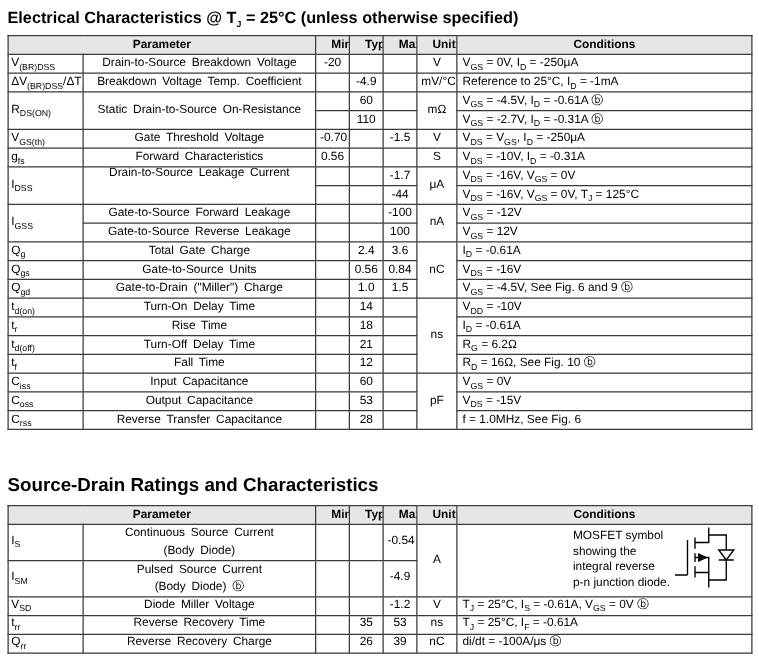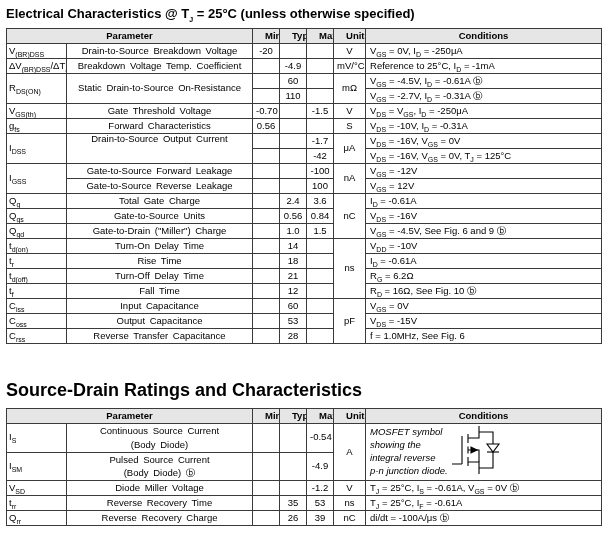--- a/index.html
+++ b/index.html
@@ -4,36 +4,36 @@
 <style>
   html,body{margin:0;padding:0;background:#fff;}
   .page{
     width:607px;height:533px;box-sizing:border-box;
     padding:5px 6px;background:#fff;color:#000;
     font-family:"Liberation Sans","DejaVu Sans",sans-serif;
     overflow:hidden;
   }
   .title{font-weight:bold;color:#000;}
   .title-elec{font-size:13px;margin:1px 0 7px 0;}
-  .title-sd{font-size:18px;margin:36px 0 7px 0;}
+  .title-sd{font-size:15px;margin:36px 0 7px 0;}
   table.ds{border-collapse:collapse;table-layout:fixed;width:595px;font-size:9.5px;}
   .ds th,.ds td{
     border:1px solid var(--border,#3a3a3a);
     padding:0 3px;height:14px;line-height:1.15;
     vertical-align:middle;overflow:hidden;white-space:nowrap;
   }
   .ds th{background:var(--header-bg,#e6e6e6);font-weight:bold;text-align:center;padding:0 12px;}
   .ds td.sym{text-align:left;padding-left:2px;}
   .ds td.desc{text-align:center;word-spacing:2px;}
   .ds td.num{text-align:center;}
   .ds td.unit{text-align:center;}
   .ds td.cond{text-align:left;padding-left:4px;}
   .ds td.multi{line-height:1.45;}
   sub{font-size:7px;line-height:0;}
-  .condwrap{display:flex;align-items:center;justify-content:flex-start;padding-right:4px;font-style:italic;}
+  .condwrap{display:flex;align-items:center;justify-content:flex-end;padding-right:4px;}
   .condtext{line-height:1.35;}
 </style>
 </head>
 <body>
 
 <div class="page">
 
   <div class="title title-elec">Electrical Characteristics @ T<sub>J</sub> = 25°C (unless otherwise specified)</div>
 
   <table class="ds">
@@ -101,31 +101,31 @@
           <td class="sym">g<sub>fs</sub></td>
           <td class="desc">Forward Characteristics</td>
           <td class="num">0.56</td>
           <td class="num"></td>
           <td class="num"></td>
           <td class="unit">S</td>
           <td class="cond">V<sub>DS</sub> = -10V, I<sub>D</sub> = -0.31A</td>
         </tr>
         <tr>
           <td class="sym" rowspan="2">I<sub>DSS</sub></td>
-          <td class="desc" rowspan="2" style="vertical-align: top;">Drain-to-Source Output Current</td>
+          <td class="desc" rowspan="2" style="vertical-align: top;">Drain-to-Source Leakage Current</td>
           <td class="num"></td>
           <td class="num"></td>
           <td class="num">-1.7</td>
           <td class="unit" rowspan="2">μA</td>
           <td class="cond">V<sub>DS</sub> = -16V, V<sub>GS</sub> = 0V</td>
         </tr>
         <tr>
           <td class="num"></td>
           <td class="num"></td>
-          <td class="num">-42</td>
+          <td class="num">-44</td>
           <td class="cond">V<sub>DS</sub> = -16V, V<sub>GS</sub> = 0V, T<sub>J</sub> = 125°C</td>
         </tr>
         <tr>
           <td class="sym" rowspan="2">I<sub>GSS</sub></td>
           <td class="desc">Gate-to-Source Forward Leakage</td>
           <td class="num"></td>
           <td class="num"></td>
           <td class="num">-100</td>
           <td class="unit" rowspan="2">nA</td>
           <td class="cond">V<sub>GS</sub> = -12V</td>

